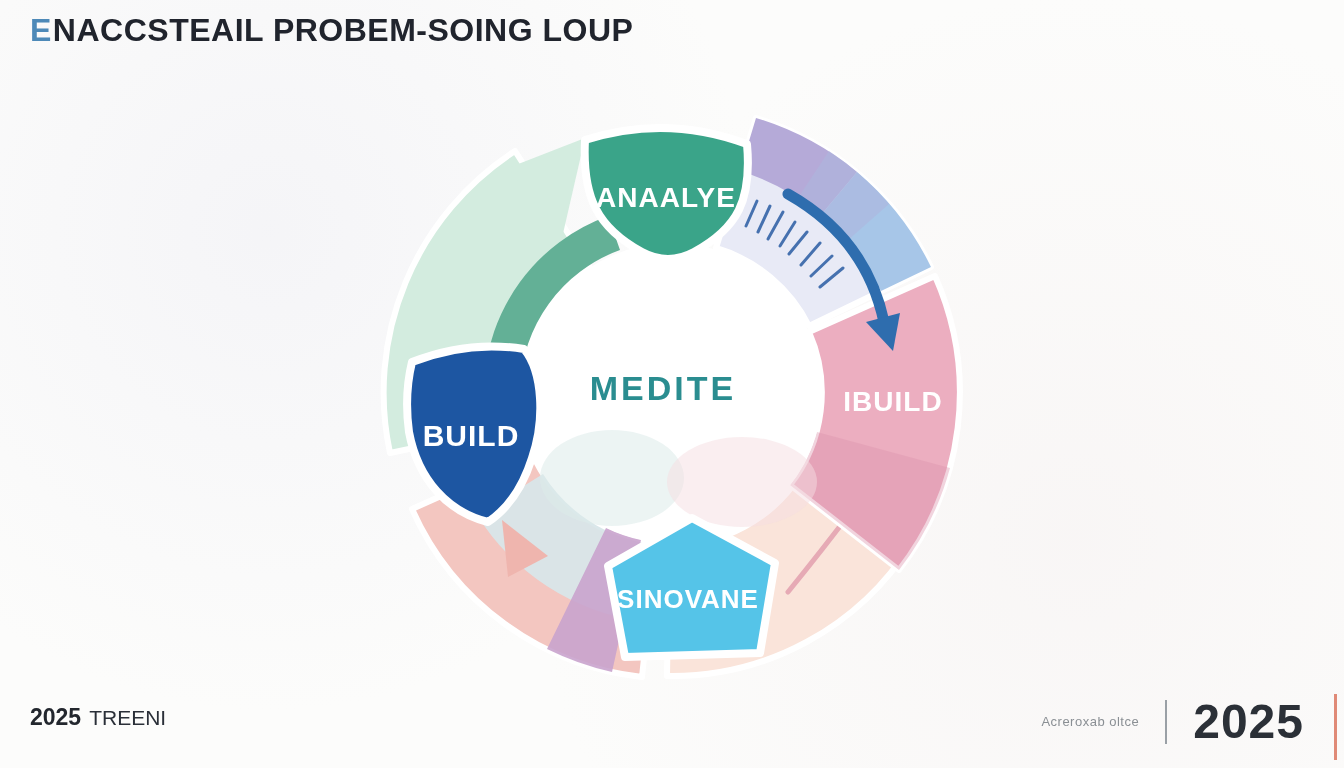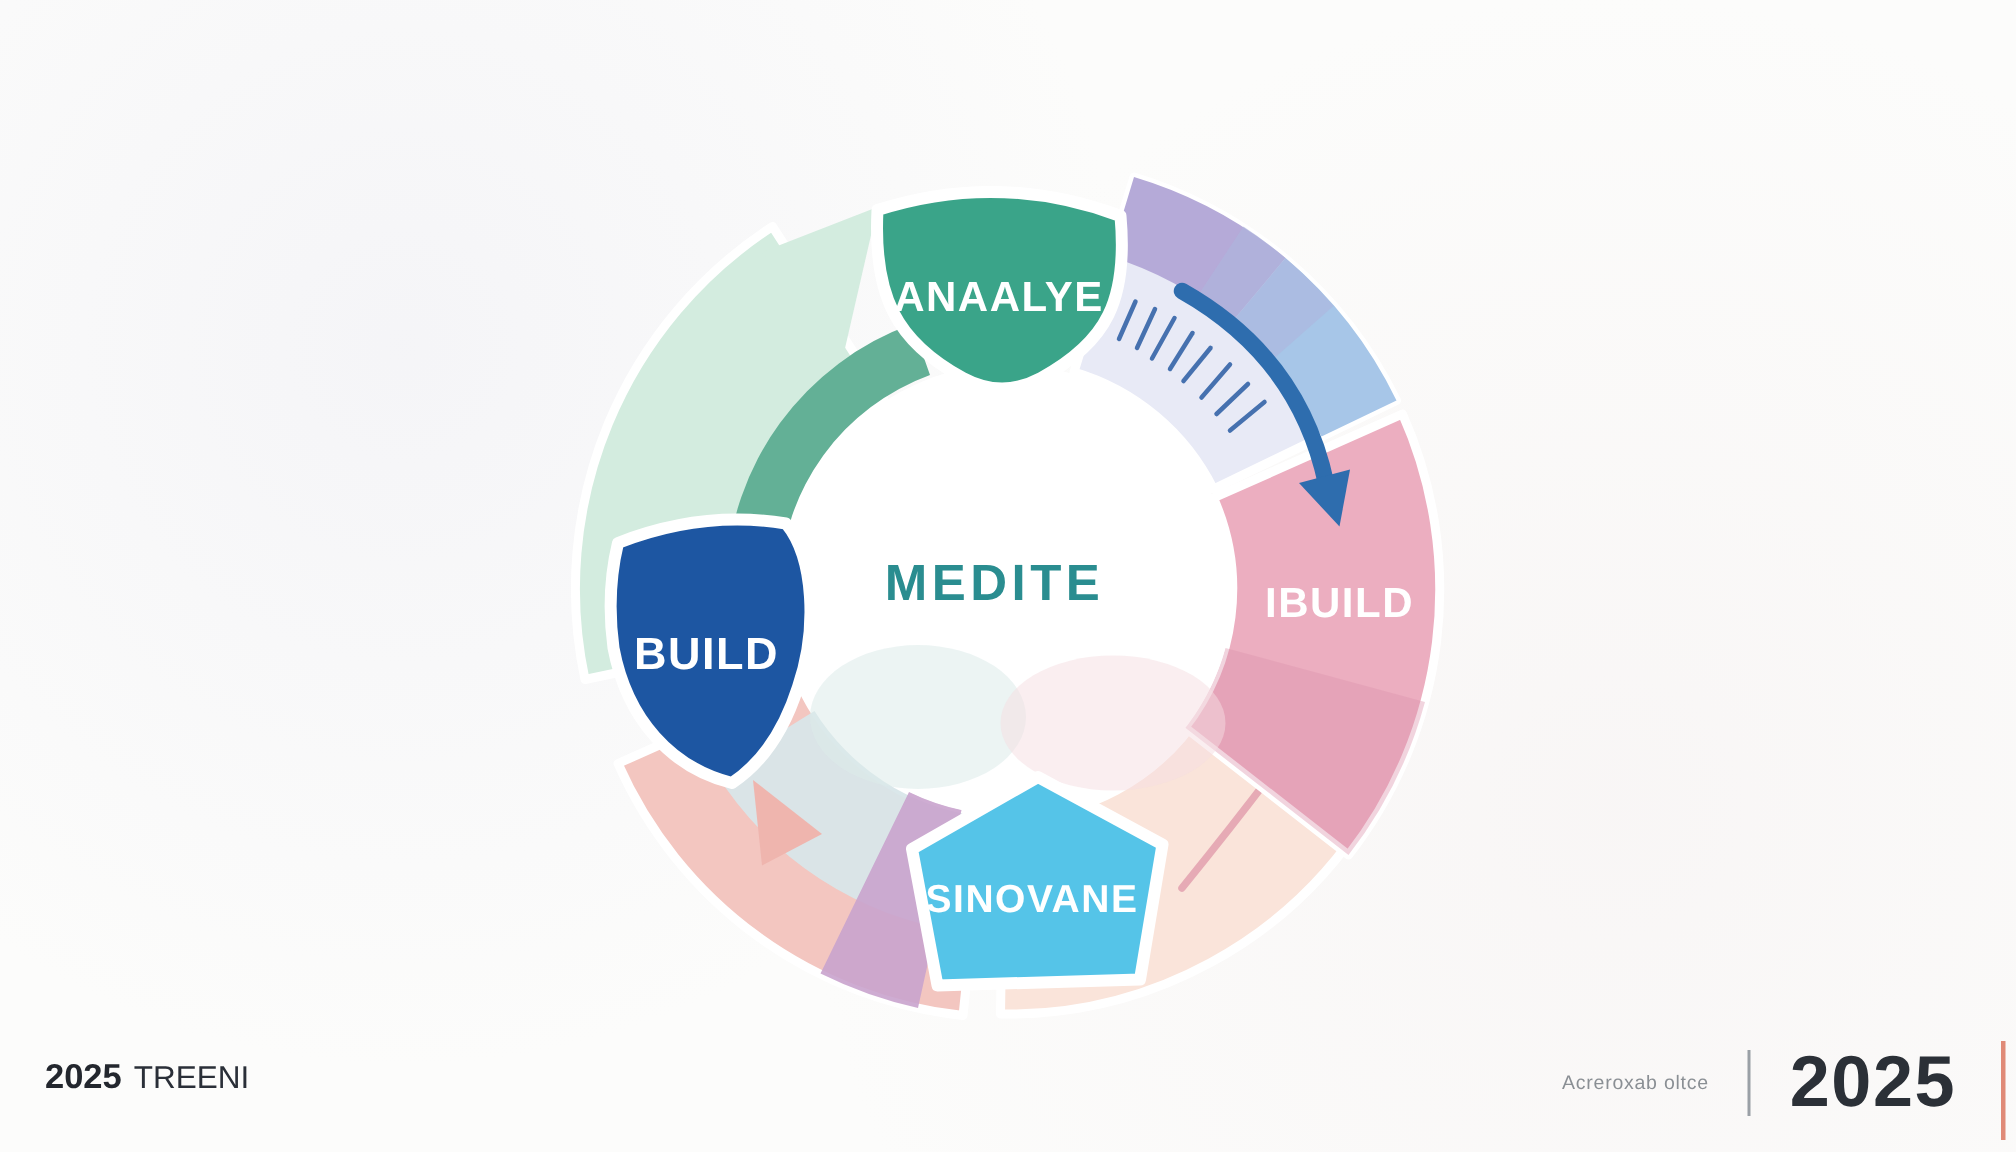--- a/index.html
+++ b/index.html
@@ -23,20 +23,21 @@
   .footer-right .small{font-size:13px;color:#8a8f94;letter-spacing:.5px;}
   .footer-right .vdiv{width:2px;height:44px;background:#9aa0a6;}
   .footer-right .big{font-size:48px;font-weight:800;color:#2b3037;letter-spacing:1px;}
   .red-tick{position:absolute;right:7px;bottom:8px;width:3px;height:66px;background:#e08a77;}
 </style>
 </head>
 <body>
 
 <div class="stage">
 
+  <header class="title"><span class="logo-e">E</span><span>NACCSTEAIL PROBEM-SOING LOUP</span></header>
 
   <svg width="1344" height="768" viewBox="0 0 1344 768">
 
     <path class="band" d="M390,453 A288,288 0 0 1 515,151 L589,266 A152,152 0 0 0 523,425 Z" fill="#d3ecdf"></path>
 
     <polygon points="508,168 585,138 562,238" fill="#d3ecdf"></polygon>
 
     <path d="M484,386 A188,188 0 0 1 608,216 L620,250 A152,152 0 0 0 520,388 Z" fill="#63b096"></path>
 
     <path class="band" d="M756,118 A288,288 0 0 1 931,267 L809,326 A152,152 0 0 0 716,248 Z" fill="#e8eaf6"></path>

